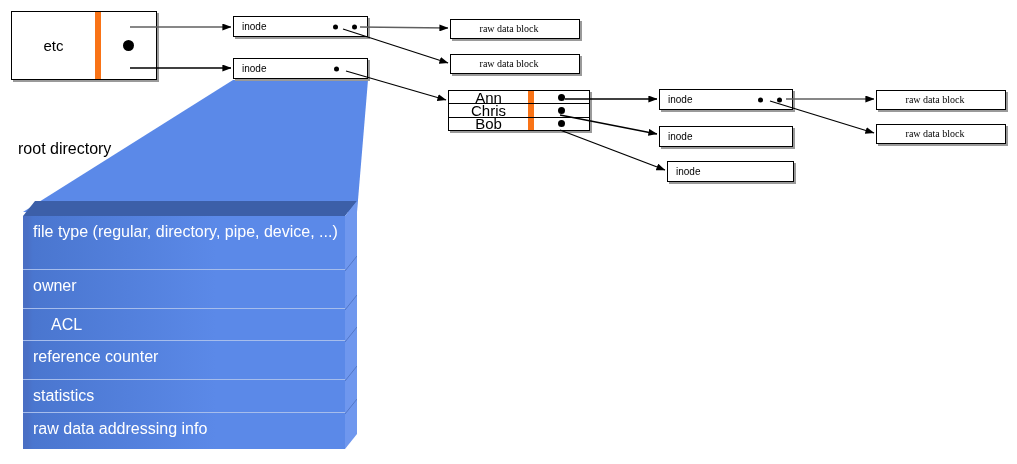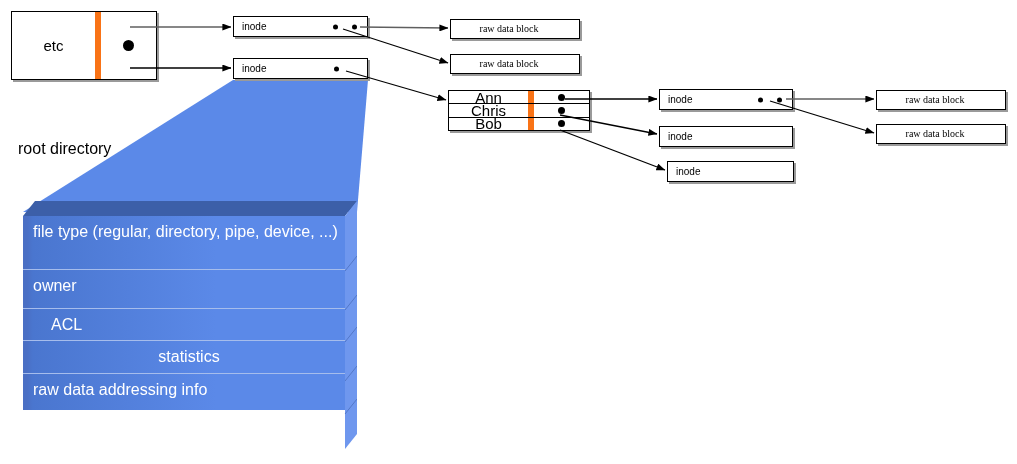--- a/index.html
+++ b/index.html
@@ -235,21 +235,22 @@
         <line x1="322" y1="109" x2="334" y2="94"></line>
         <line x1="322" y1="141" x2="334" y2="126"></line>
         <line x1="322" y1="180" x2="334" y2="165"></line>
         <line x1="322" y1="213" x2="334" y2="198"></line>
       </g>
     </svg>
     <div class="stack-rows">
       <div class="stack-row" style="height:54px;">file type (regular, directory, pipe, device, ...)</div>
       <div class="stack-row" style="height:39px;">owner</div>
       <div class="stack-row" style="height:32px;padding-left:28px;">ACL</div>
-      <div class="stack-row" style="height:33px;text-align:center;">statistics</div>
+      <div class="stack-row" style="height:39px;">reference counter</div>
+      <div class="stack-row" style="height:33px;">statistics</div>
       <div class="stack-row" style="height:36px;">raw data addressing info</div>
     </div>
   </div>
 
   <svg id="svg-arrows" class="layer">
     <defs>
       <marker id="ah" markerWidth="9" markerHeight="7" refX="8.6" refY="3.5" orient="auto" markerUnits="userSpaceOnUse">
         <polygon points="0,0 9,3.5 0,7" fill="#000000"></polygon>
       </marker>
       <marker id="ahg" markerWidth="9" markerHeight="7" refX="8.6" refY="3.5" orient="auto" markerUnits="userSpaceOnUse">

